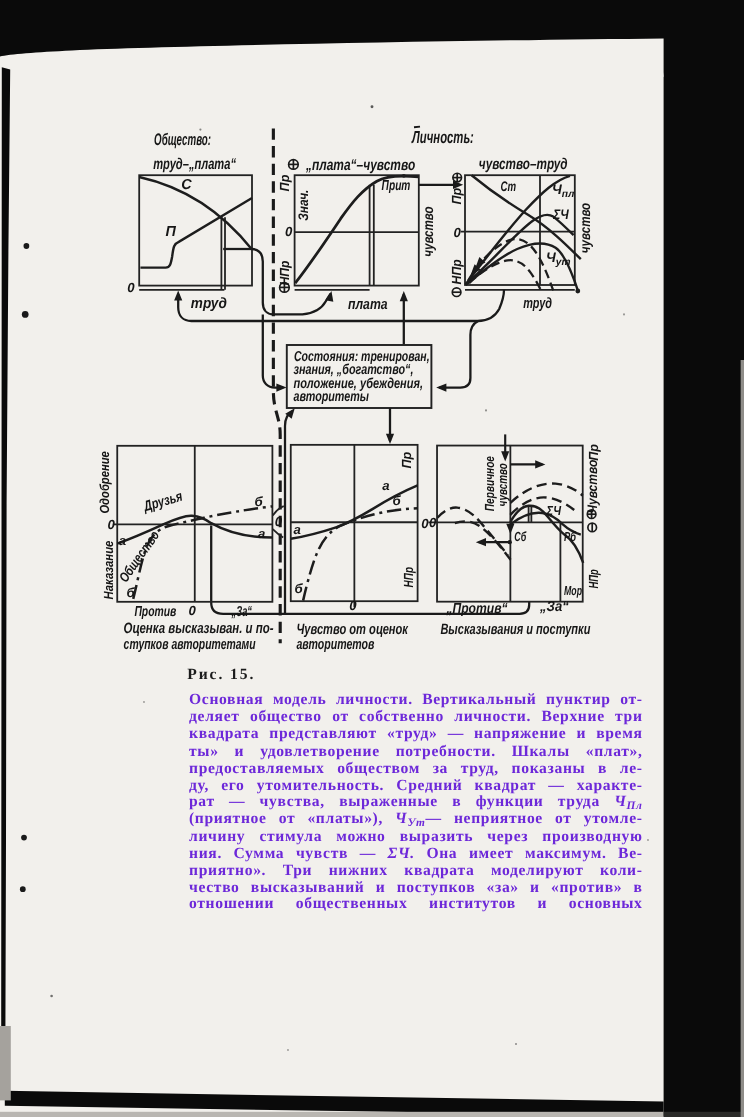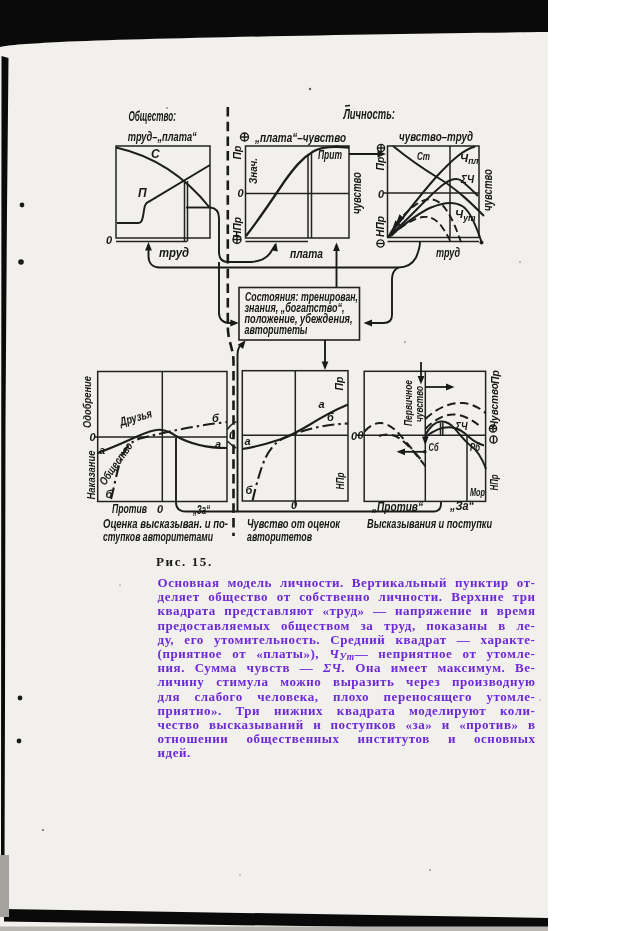--- a/index.html
+++ b/index.html
@@ -1,16 +1,16 @@
 <!DOCTYPE html>
 <html><head>
 <meta charset="utf-8">
 <style>
 html,body{margin:0;padding:0;background:#fff}
-#c{position:relative;width:548px;height:931px;background:#f2f0ec;overflow:hidden}
+#c{position:relative;width:620px;height:931px;background:#f2f0ec;overflow:hidden}
 svg{position:absolute;left:0;top:0}
 #txt{position:absolute;left:157.5px;top:576px;width:378px;font-family:"Liberation Serif",serif;font-weight:bold;font-size:13px;color:#6d28d9;letter-spacing:0.55px}
 #txt div{height:14.2px;line-height:14.2px;text-align:justify;text-align-last:justify;white-space:nowrap}
 #txt div.last{text-align-last:left}
 #txt i{font-style:italic}
 #txt sub{font-size:9.5px;vertical-align:-2px;line-height:0}
 #rh{position:absolute;left:156px;top:554px;font-family:"Liberation Serif",serif;font-weight:bold;font-size:13px;color:#1b1b1b;letter-spacing:1.6px}
 </style>
 </head>
 <body>
@@ -272,24 +272,24 @@
   <text x="247" y="541" font-size="12.5" textLength="65" lengthAdjust="spacingAndGlyphs">авторитетов</text>
   <text x="367" y="528" font-size="12.5" textLength="125" lengthAdjust="spacingAndGlyphs">Высказывания и поступки</text>
 </g>
 
 </svg>
 <div id="rh">Рис. 15.</div>
 <div id="txt">
 <div>Основная модель личности. Вертикальный пунктир от-</div>
 <div>деляет общество от собственно личности. Верхние три</div>
 <div>квадрата представляют «труд» — напряжение и время</div>
+<div>ты» и удовлетворение потребности. Шкалы «плат»,</div>
 <div>предоставляемых обществом за труд, показаны в ле-</div>
 <div>ду, его утомительность. Средний квадрат — характе-</div>
+<div>рат — чувства, выраженные в функции труда <i>Ч<sub>Пл</sub></i></div>
 <div>(приятное от «платы»), <i>Ч<sub>Ут</sub></i>— неприятное от утомле-</div>
+<div>личину стимула можно выразить через производную</div>
 <div>ния. Сумма чувств — <i>ΣЧ.</i> Она имеет максимум. Ве-</div>
-<div>личину стимула можно выразить через производную</div>
-<div>для слабого человека, плохо переносящего утомле-</div>
 <div>приятно». Три нижних квадрата моделируют коли-</div>
 <div>чество высказываний и поступков «за» и «против» в</div>
 <div>отношении общественных институтов и основных</div>
-<div class="last">идей.</div>
 </div>
 </div>
 
 </body></html>

